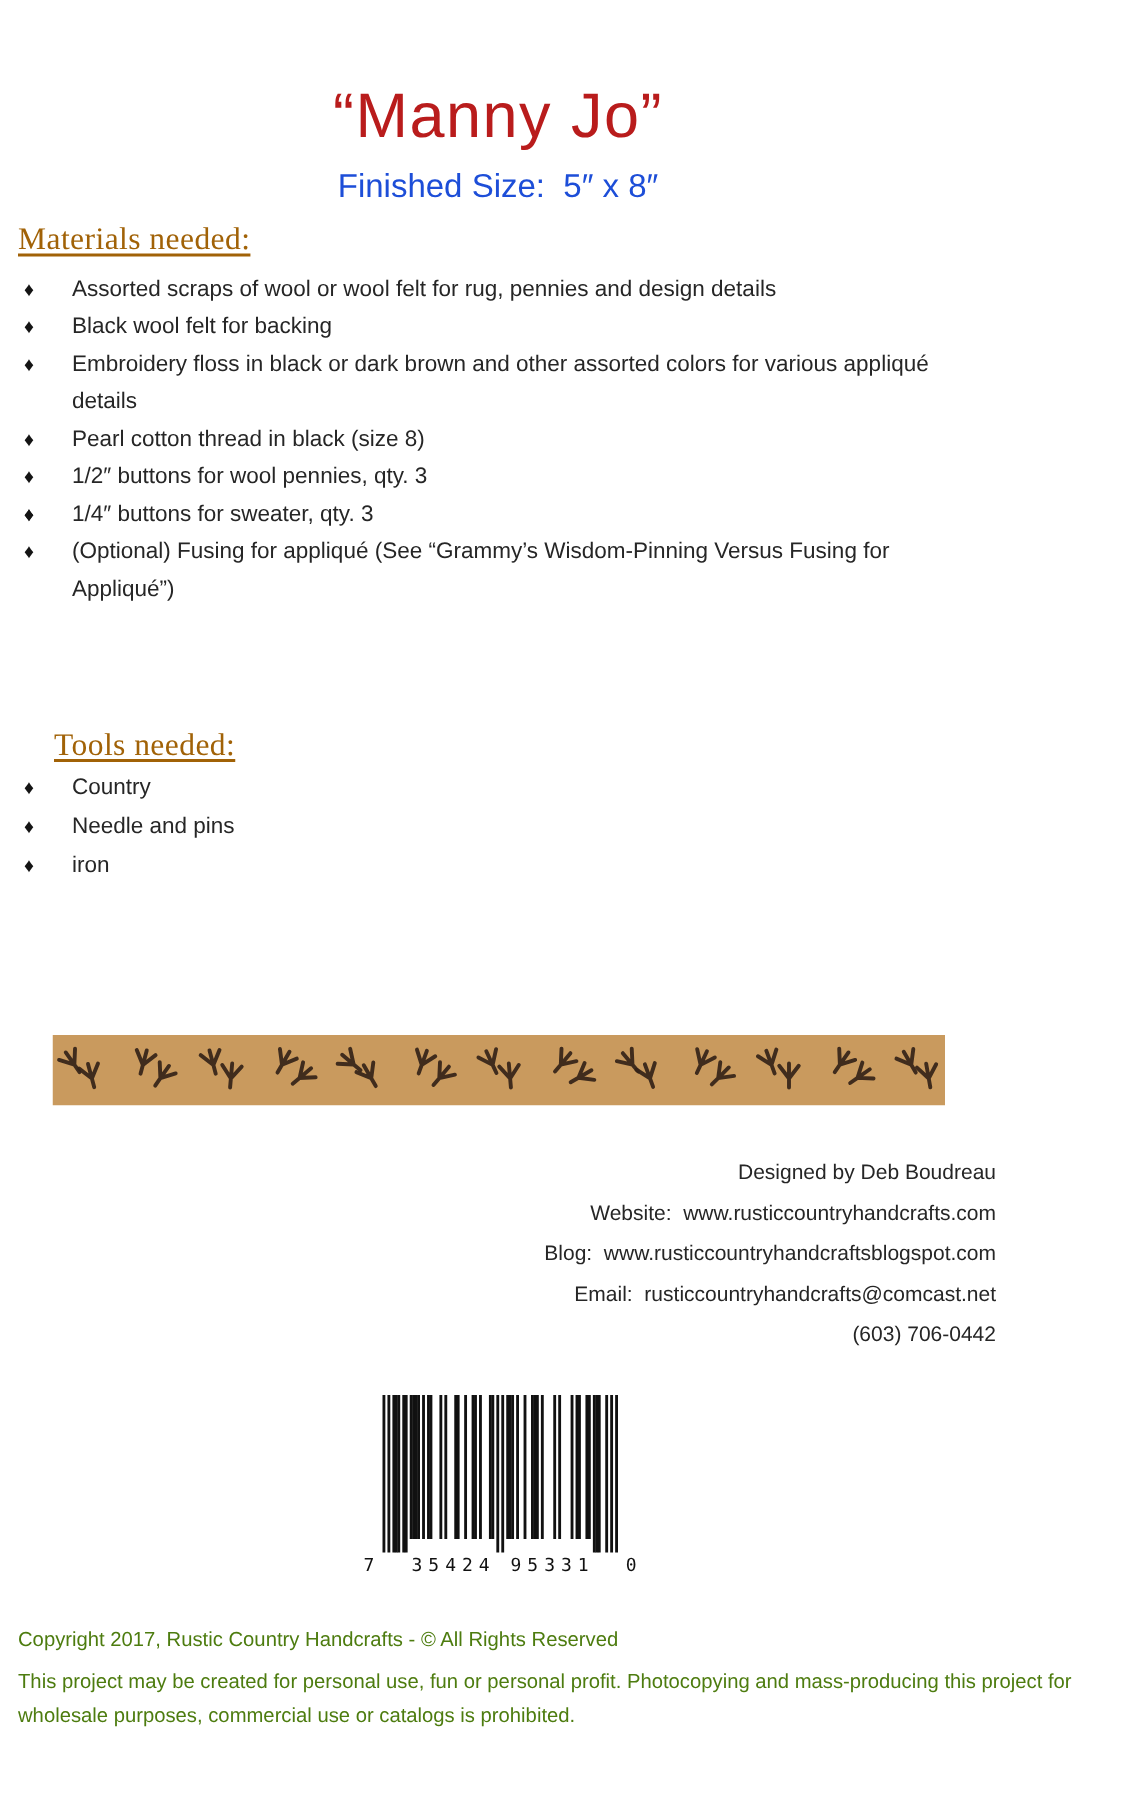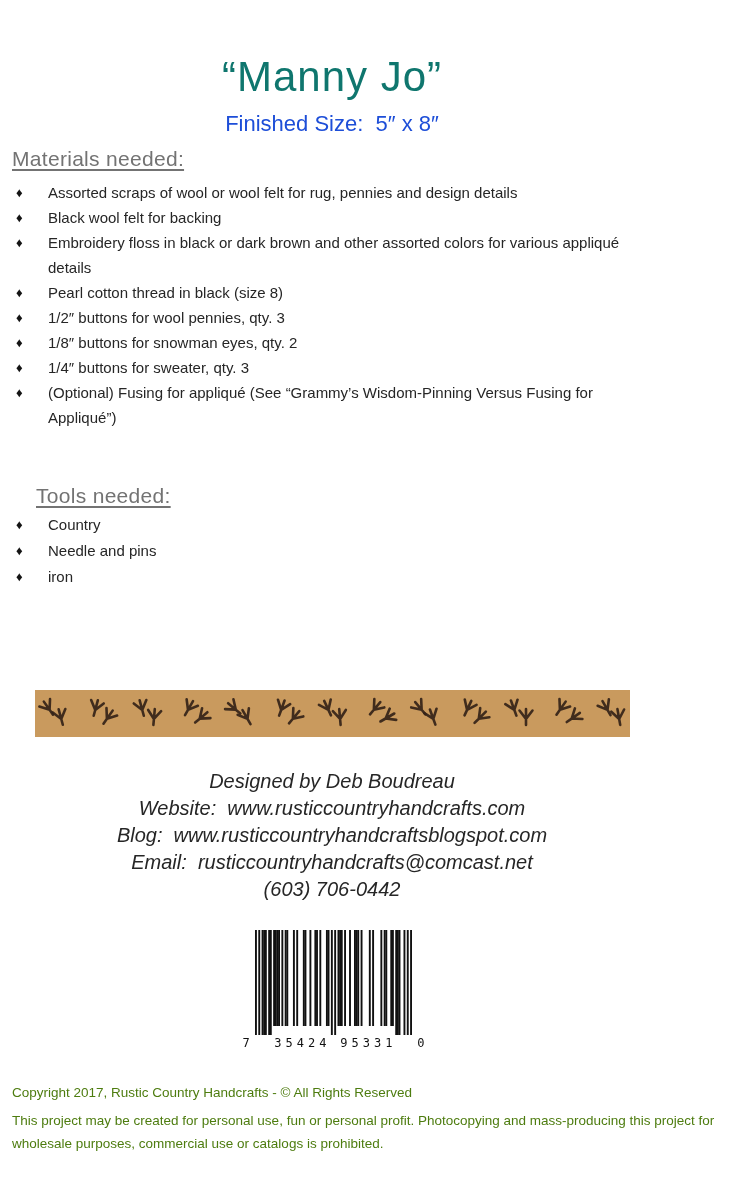--- a/index.html
+++ b/index.html
@@ -2,39 +2,40 @@
 <html><head>
 <meta charset="utf-8">
 <style>
   html,body{margin:0;padding:0;background:#888;}
   .page{
     position:relative;width:754px;height:1200px;background:#ffffff;
     font-family:"Liberation Sans","DejaVu Sans",sans-serif;color:#242424;
     overflow:hidden;margin:0 auto;
   }
   .header{position:absolute;top:52px;left:0;width:664px;text-align:center;}
-  .title{font-size:42px;line-height:50px;font-weight:normal;color:#0f766e;margin:0;letter-spacing:1px;}
+  .title{font-size:42px;line-height:50px;font-weight:normal;color:#b91c1c;margin:0;letter-spacing:1px;}
   .subtitle{font-size:22px;line-height:30px;margin-top:7px;white-space:pre;color:#1d4ed8;}
   .section-heading{
-    position:absolute;left:12px;margin:0;font-size:21px;font-weight:normal;color:#737373;
+    position:absolute;left:12px;margin:0;font-size:21px;font-weight:normal;color:#a16207;
     text-decoration:underline;text-underline-offset:3px;text-decoration-thickness:1.5px;
     letter-spacing:0.3px;
+    font-family:Liberation Serif, serif;
   }
   #materials-heading{top:147px;}
   #tools-heading{top:484px;margin-left:24px;}
   ul.bullet-list{position:absolute;left:0;width:652px;margin:0;padding:0;list-style:none;}
   #materials-list{top:180px;}
   #tools-list{top:512px;}
   ul.bullet-list li{position:relative;padding-left:48px;font-size:15px;line-height:25px;color:#262626;}
   #tools-list li{line-height:26px;}
   .bullet{position:absolute;left:16px;top:4px;font-size:13px;line-height:17px;color:#141414;}
   .track-strip{position:absolute;left:35px;top:690px;width:595px;height:47px;}
   .track-strip svg{display:block;}
-  .contact{position:absolute;top:768px;left:0;width:664px;text-align:center;
-    font-size:20px;line-height:27px;color:#262626;font-style:italic;}
+  .contact{position:absolute;top:768px;left:0;width:664px;text-align:right;
+    font-size:14px;line-height:27px;color:#262626;}
   .contact div{white-space:pre;}
   .barcode-wrap{position:absolute;top:930px;left:239px;}
   .footer{position:absolute;left:12px;top:1081px;width:720px;font-size:13.5px;line-height:23px;color:#4d7c0f;}
   .footer p{margin:0 0 5px 0;}
 </style>
 </head>
 <body>
 
 <div class="page">
 
@@ -43,21 +44,21 @@
     <div class="subtitle">Finished Size:  5″ x 8″</div>
   </div>
 
   <h2 class="section-heading" id="materials-heading">Materials needed:</h2>
   <ul class="bullet-list" id="materials-list">
       <li><span class="bullet">♦</span><span>Assorted scraps of wool or wool felt for rug, pennies and design details</span></li>
       <li><span class="bullet">♦</span><span>Black wool felt for backing</span></li>
       <li><span class="bullet">♦</span><span>Embroidery floss in black or dark brown and other assorted colors for various appliqué details</span></li>
       <li><span class="bullet">♦</span><span>Pearl cotton thread in black (size 8)</span></li>
       <li><span class="bullet">♦</span><span>1/2″ buttons for wool pennies, qty. 3</span></li>
-      <li><span class="bullet">♦</span><span>1/8″ buttons for snowman eyes, qty. 2</span></li>
+      <li><span class="bullet">♦</span></li>
       <li><span class="bullet">♦</span><span>1/4″ buttons for sweater, qty. 3</span></li>
       <li><span class="bullet">♦</span><span>(Optional) Fusing for appliqué (See “Grammy’s Wisdom-Pinning Versus Fusing for Appliqué”)</span></li>
     </ul>
 
   <h2 class="section-heading" id="tools-heading">Tools needed:</h2>
   <ul class="bullet-list" id="tools-list">
       <li><span class="bullet">♦</span><span>Country</span></li>
       <li><span class="bullet">♦</span><span>Needle and pins</span></li>
       <li><span class="bullet">♦</span><span>iron</span></li>
     </ul>

